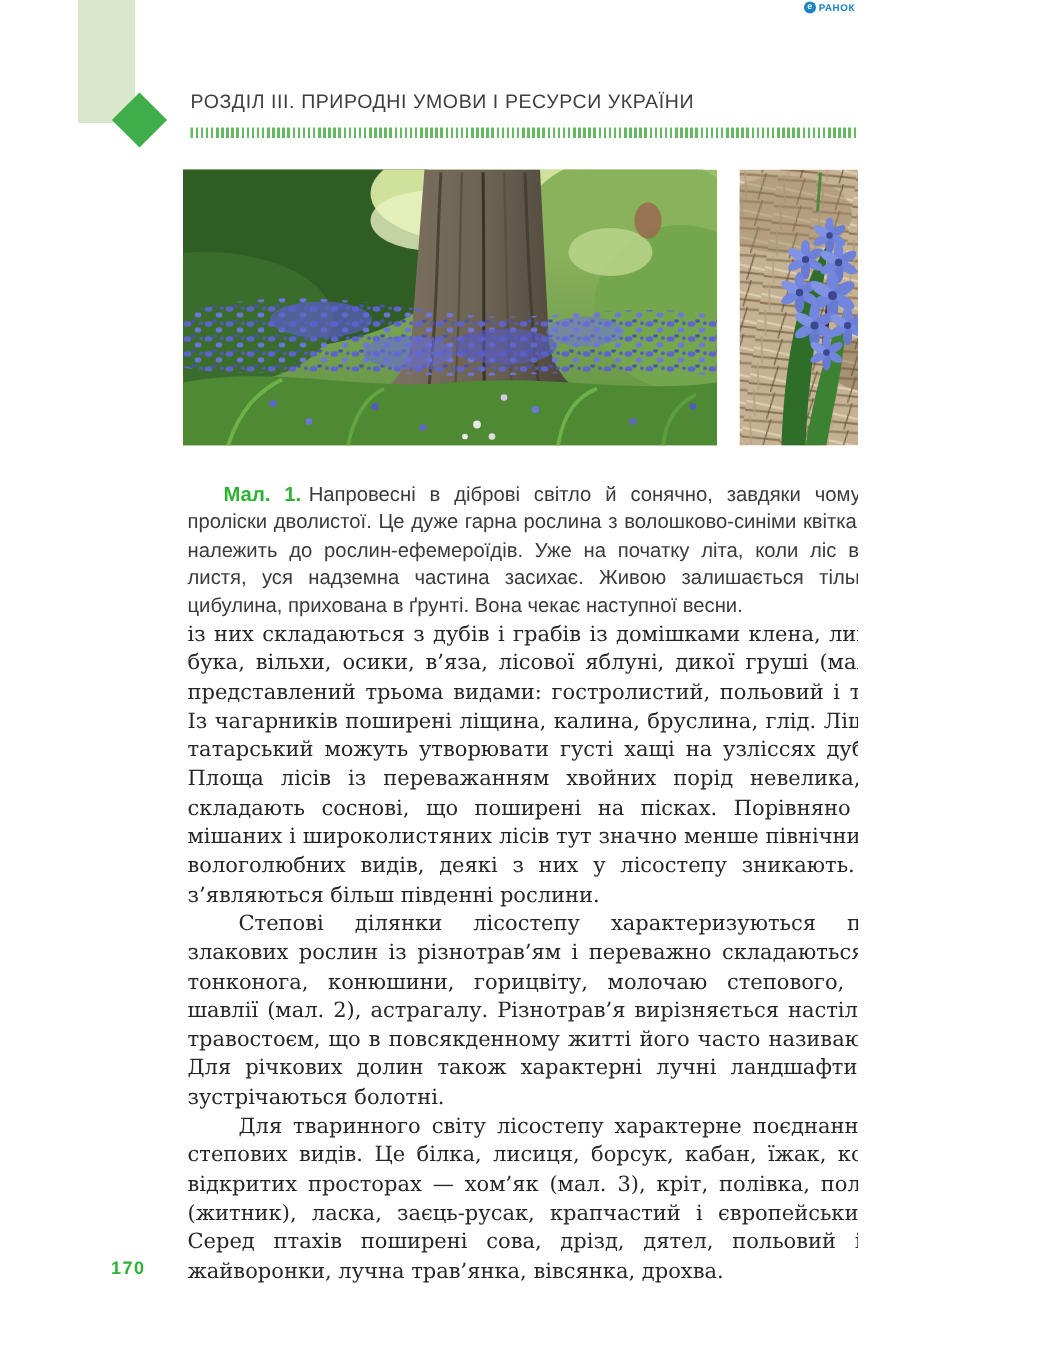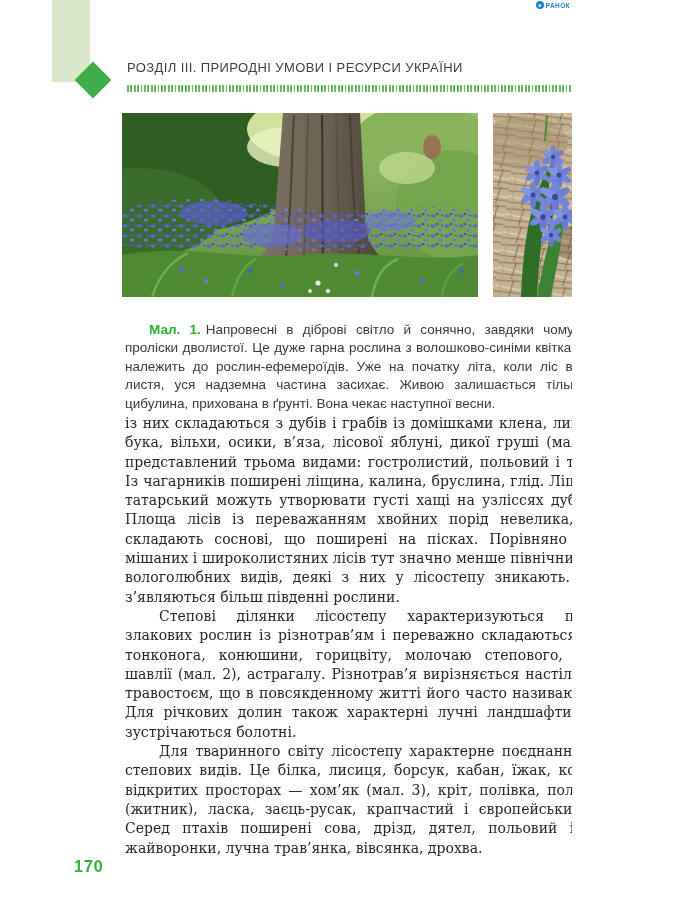--- a/index.html
+++ b/index.html
@@ -39,21 +39,21 @@
   .bodytext{
     position:absolute;left:125px;top:414px;width:530px;
     font-family:"DejaVu Serif","Liberation Serif",serif;
     font-size:14px;line-height:19.3px;color:#262626;text-align:justify;
   }
   .bodytext p{margin:0;}
   .bodytext p.indent{text-indent:34px;}
   
   .page-number{
     position:absolute;left:74px;top:838px;
-    color:#2fb135;font-size:16px;font-weight:bold;letter-spacing:1px;margin-top:20px;
+    color:#2fb135;font-size:12px;font-weight:bold;letter-spacing:1px;
   }
 </style>
 </head>
 <body>
 
 <div class="page">
 
   <div class="deco-rect"></div>
   <div class="deco-diamond"></div>
 

